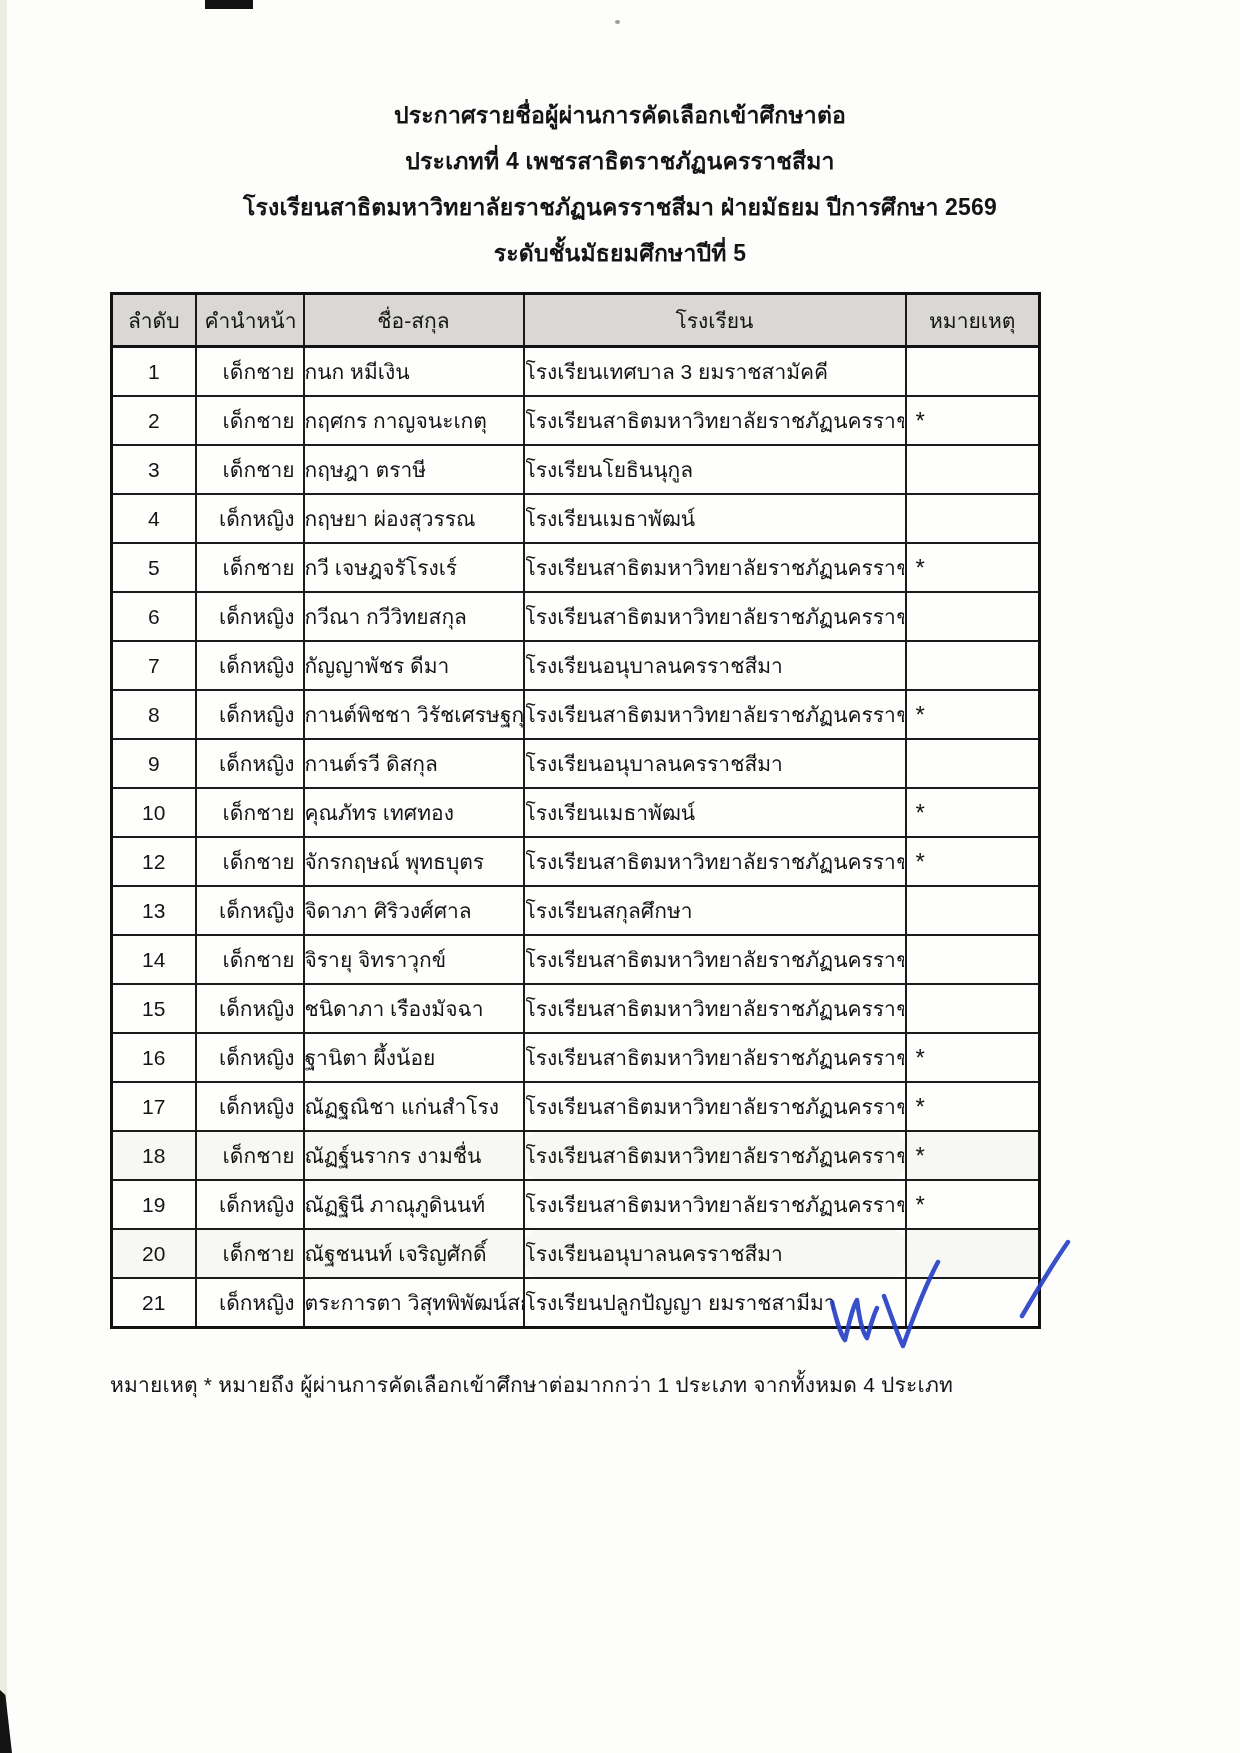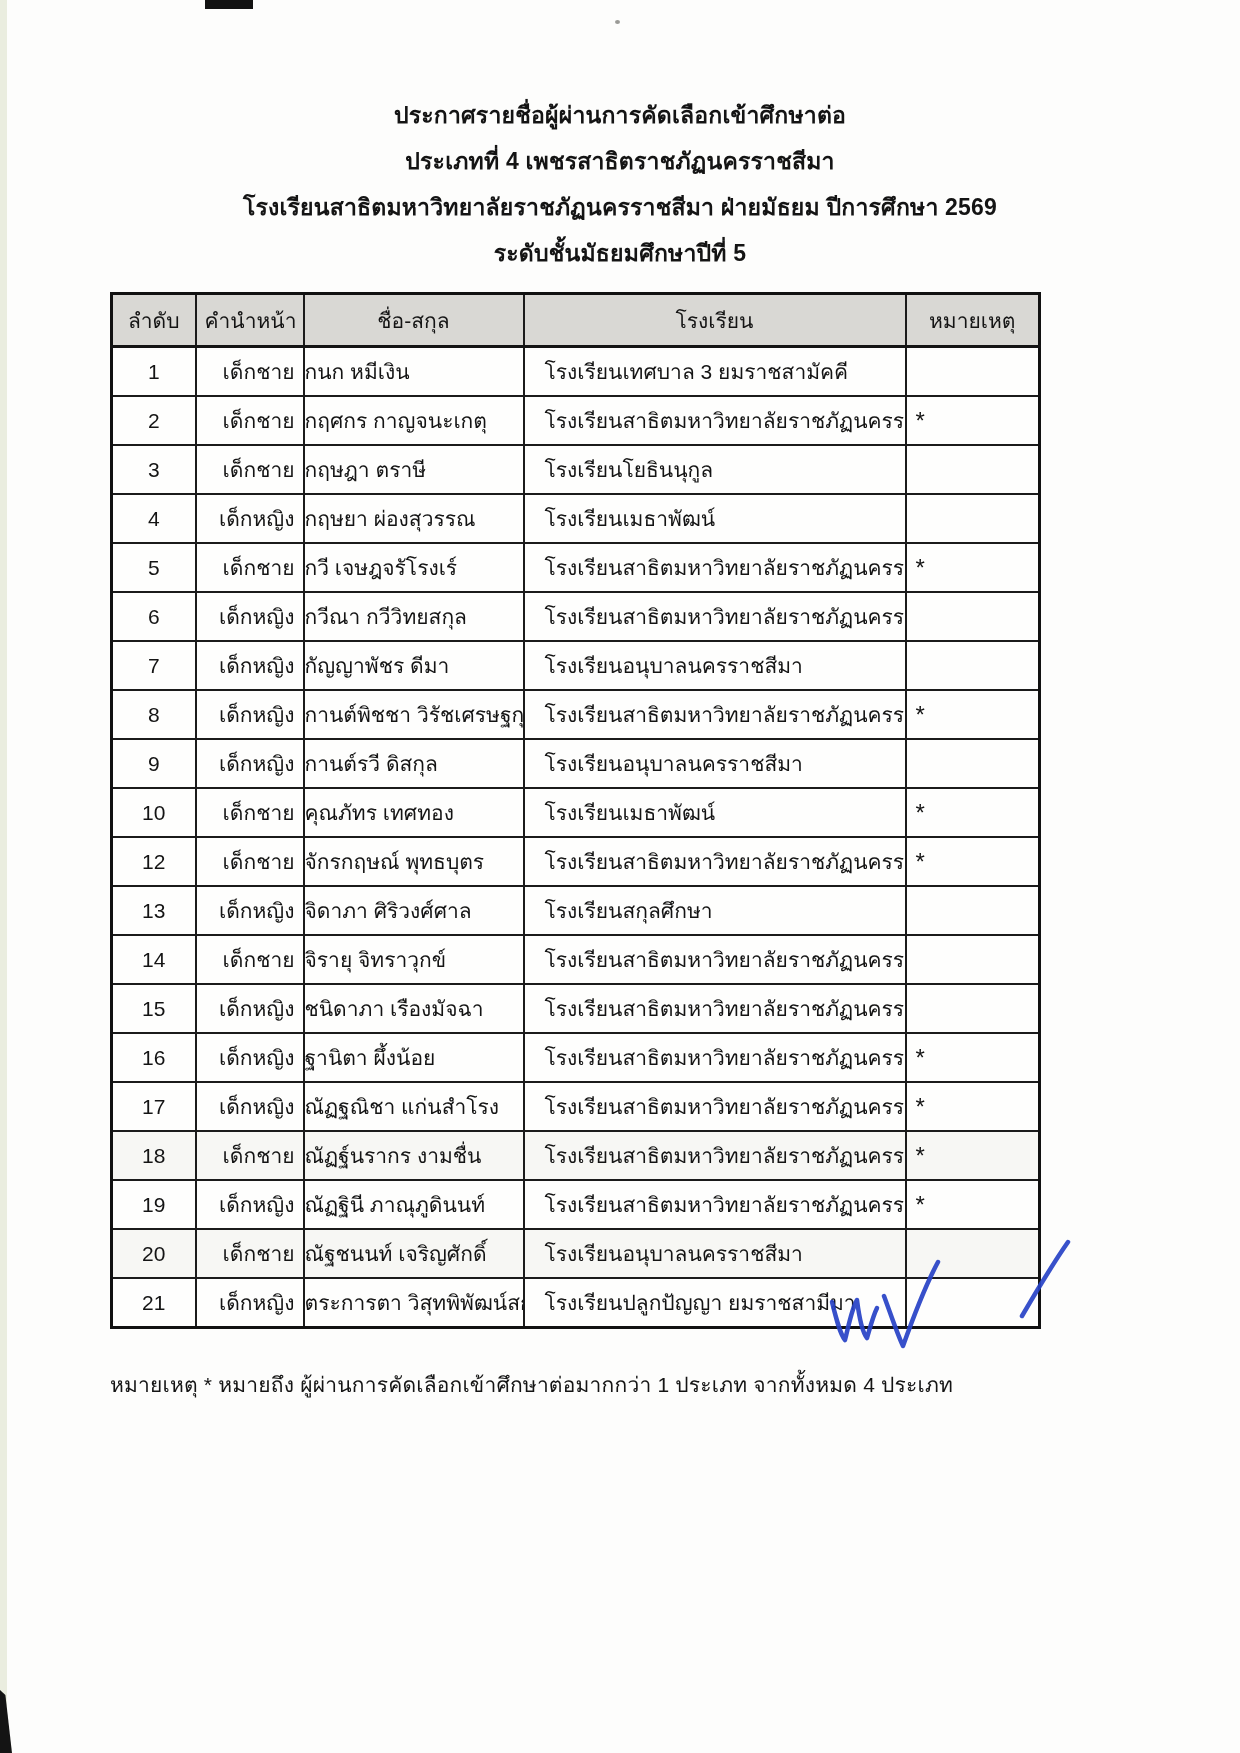--- a/index.html
+++ b/index.html
@@ -37,21 +37,21 @@
   .roster thead th{
     height:50px;background:#d9d8d4;
     font-weight:normal;text-align:center;font-size:21px;
     border-bottom:3px solid #141414;
   }
   .roster{border:3px solid #111;}
   .roster tbody td{height:47px;background:#fefefd;}
   .roster td.c-no{text-align:center;}
   .roster td.c-prefix{text-align:right;padding-left:19px;}
   .roster td.c-name{text-align:left;padding-left:0;}
-  .roster td.c-school{text-align:left;padding-left:20px;}
+  .roster td.c-school{text-align:left;padding-left:0;border-radius:17px;}
   .roster td.c-remark{text-align:left;padding-left:9px;font-size:24px;}
   
   .roster tbody tr:nth-child(17) td,.roster tbody tr:nth-child(19) td{background:#f7f7f4;}
   
   .footnote{
     position:absolute;left:110px;top:1368px;
     font-size:21px;letter-spacing:.2px;
   }
   
   .pen-overlay{position:absolute;left:0;top:0;pointer-events:none;}

